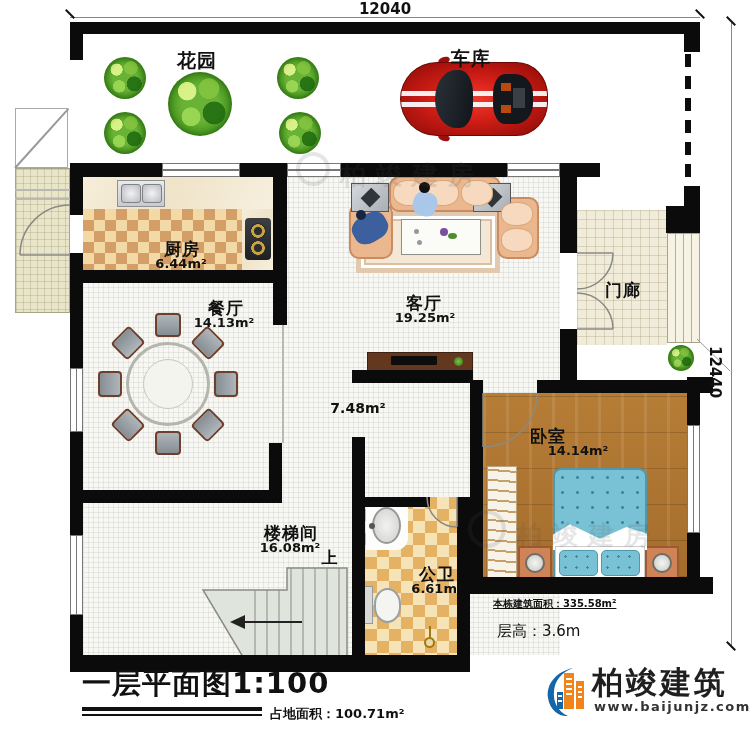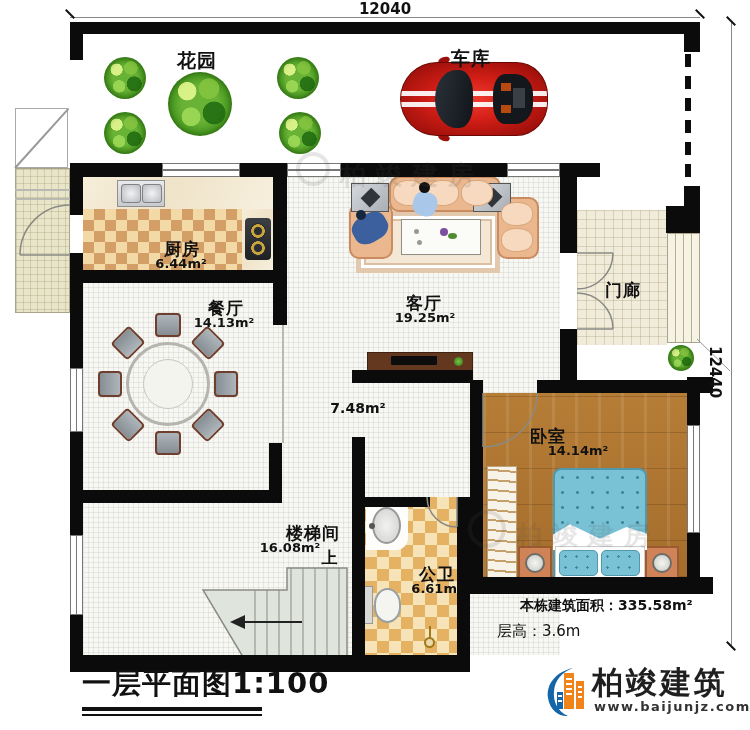--- a/index.html
+++ b/index.html
@@ -236,38 +236,41 @@
   <div class="lbl rname" style="left:182px;top:238px;">厨房</div>
   <div class="lbl rarea" style="left:181px;top:256px;text-align:center;">6.44m²</div>
   <div class="lbl rname" style="left:226px;top:297px;">餐厅</div>
   <div class="lbl rarea" style="left:224px;top:315px;">14.13m²</div>
   <div class="lbl rname" style="left:424px;top:292px;">客厅</div>
   <div class="lbl rarea" style="left:425px;top:310px;">19.25m²</div>
   <div class="lbl rname" style="left:623px;top:279px;">门廊</div>
   <div class="lbl rarea" style="left:358px;top:400px;font-size:14px;">7.48m²</div>
   <div class="lbl rname" style="left:548px;top:425px;">卧室</div>
   <div class="lbl rarea" style="left:578px;top:443px;">14.14m²</div>
-  <div class="lbl rname" style="left:291px;top:522px;margin-left:22px;">楼梯间</div>
+  <div class="lbl rname" style="left:291px;top:522px;">楼梯间</div>
   <div class="lbl rarea" style="left:290px;top:540px;">16.08m²</div>
   <div class="lbl rname" style="left:330px;top:548px;font-size:16px;">上</div>
   <div class="lbl rname" style="left:437px;top:563px;">公卫</div>
   <div class="lbl rarea" style="left:437px;top:581px;">6.61m²</div>
 
   <div class="wm wmicon" style="left:296px;top:152px;width:34px;height:34px;"></div>
   <div class="wm wmtext" style="left:340px;top:158px;">柏竣建房</div>
   <div class="wm wmicon" style="left:468px;top:510px;width:38px;height:38px;"></div>
   <div class="wm wmtext" style="left:516px;top:518px;">柏竣建房</div>
 
   <div class="annot" style="left:82px;top:664px;font-size:29px;font-weight:700;letter-spacing:1px;">
     <span>一层平面图</span><span>1:100</span>
   </div>
   <div class="annot" style="left:82px;top:707px;width:180px;height:4px;background:#111;"></div>
   <div class="annot" style="left:82px;top:714px;width:180px;height:2px;background:#111;"></div>
 
-  <div class="annot" style="left:520px;top:597px;font-size:14px;font-weight:700;">
+  <div class="annot" style="left:270px;top:705px;font-size:13px;font-weight:700;">
+    <span>占地面积：</span><span>100.71m²</span>
+  </div>
+  <div class="annot" style="left:493px;top:597px;font-size:10px;font-weight:700;text-decoration:underline;">
     <span>本栋建筑面积：</span><span>335.58m²</span>
   </div>
   <div class="annot" style="left:497px;top:622px;font-size:15px;font-weight:400;">
     <span>层高：</span><span>3.6m</span>
   </div>
 
   <svg style="left:545px;top:666px;z-index:80;" width="44" height="52" viewBox="0 0 44 52">
     <path d="M28,2 C10,6 1,19 3,32 C5,45 15,51 23,50 C12,45 8,35 9,25 C10,14 17,6 28,2 Z" fill="#1566a8"></path>
     <rect x="19" y="7" width="10" height="36" fill="#f08419"></rect>
     <rect x="31" y="15" width="8" height="28" fill="#f08419"></rect>

